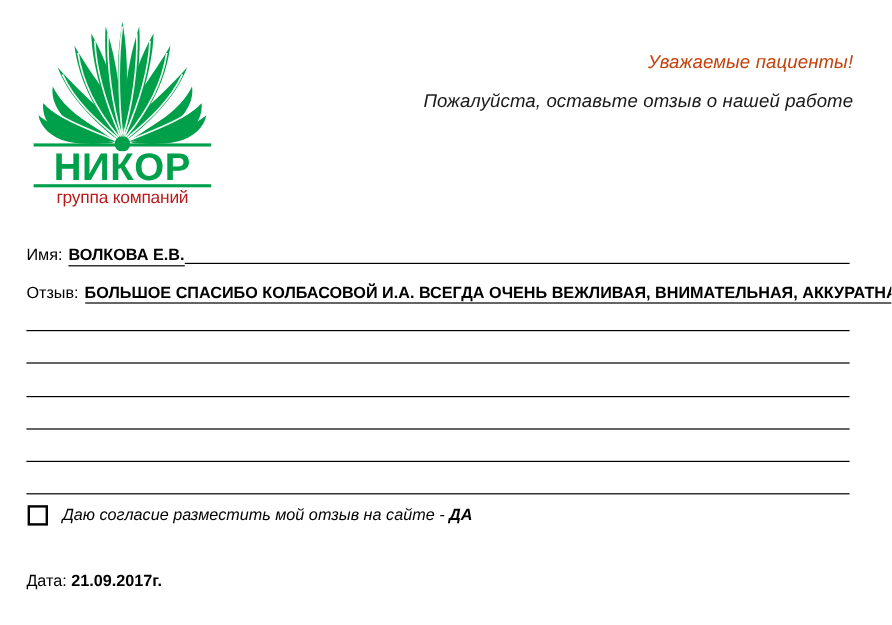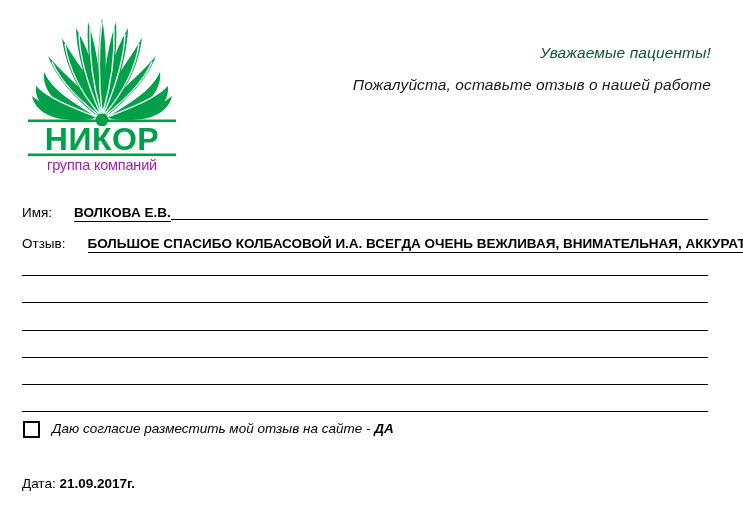--- a/index.html
+++ b/index.html
@@ -50,34 +50,34 @@
     height: 40px;
   }
   .logo-tagline {
     position: absolute;
     left: 0;
     top: 149px;
     width: 160px;
     text-align: center;
     font-size: 14.5px;
     letter-spacing: -0.2px;
-    color: #a21caf;
+    color: #b91c1c;
     white-space: nowrap;
   }
 
   .header-lines {
     position: absolute;
     right: 32px;
     top: 44px;
     text-align: right;
   }
   .header-line-1 {
     font-style: italic;
     font-size: 15.5px;
-    color: #14532d;
+    color: #c2410c;
     letter-spacing: 0.1px;
     margin-bottom: 14px;
     white-space: nowrap;
   }
   .header-line-2 {
     font-style: italic;
     font-size: 15.5px;
     color: #1a1a1a;
     letter-spacing: 0.1px;
     white-space: nowrap;
@@ -95,21 +95,21 @@
     font-size: 13.5px;
     color: #000;
     flex: 0 0 auto;
   }
   .field-value {
     font-size: 13.5px;
     font-weight: bold;
     color: #000;
     border-bottom: 1.6px solid #000;
     padding-bottom: 1px;
-    margin-left: 22px;
+    margin-left: 5px;
     flex: 0 0 auto;
   }
   .field-rest {
     border-bottom: 1.6px solid #000;
     height: 0;
     align-self: flex-end;
     margin-bottom: 2px;
     flex: 1 1 auto;
   }
 

